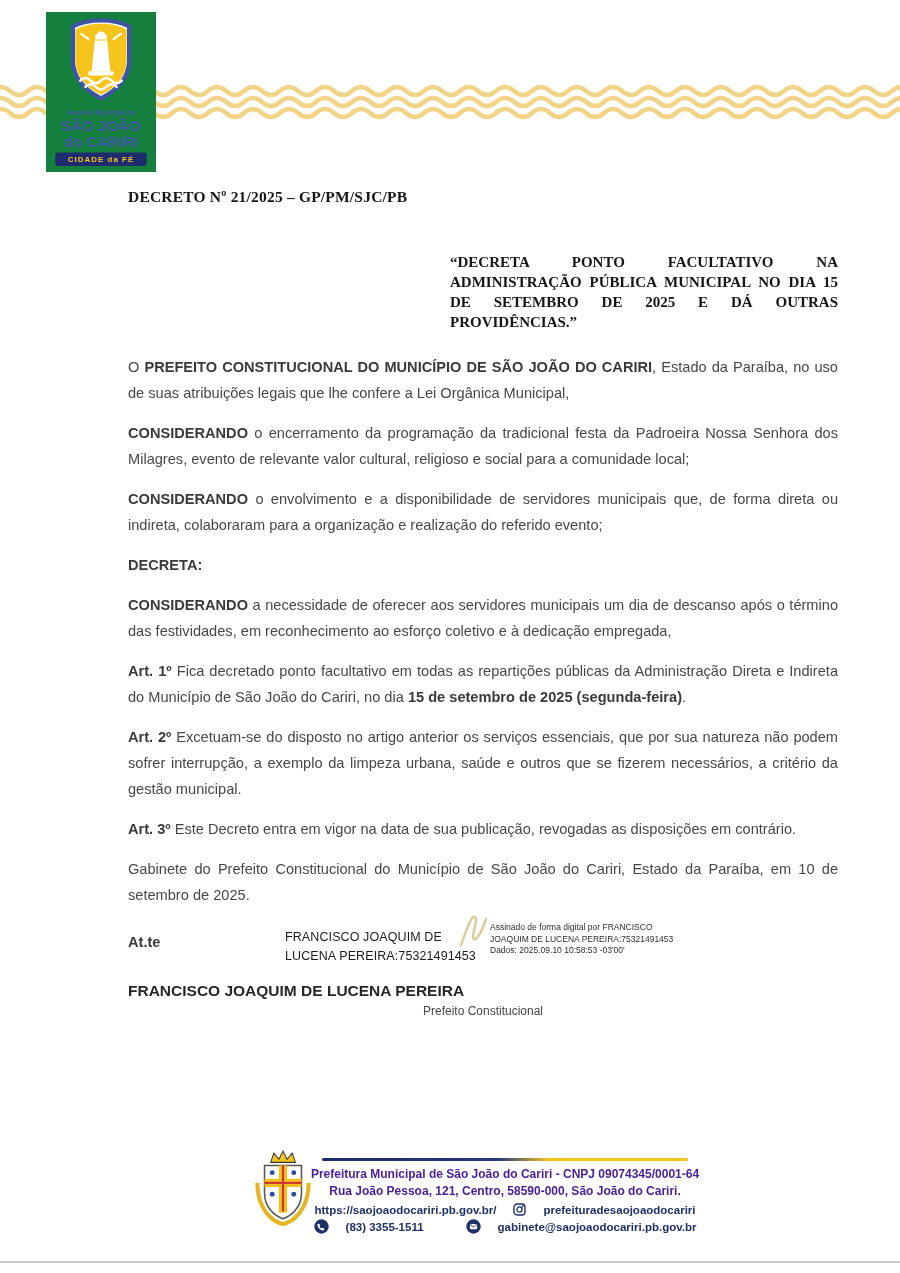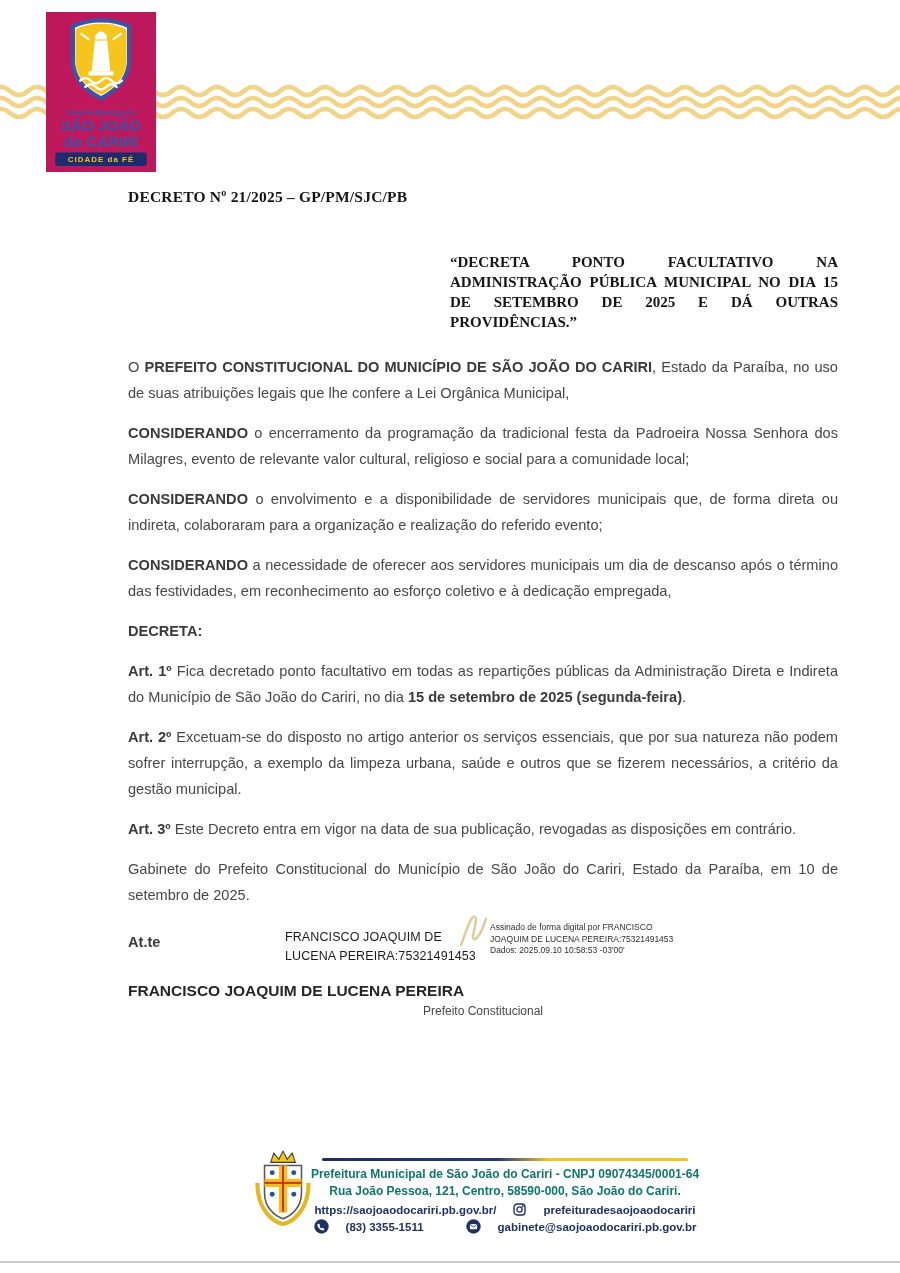--- a/index.html
+++ b/index.html
@@ -3,21 +3,21 @@
 <meta charset="utf-8">
 <style>
   html,body { margin:0; padding:0; background:#ffffff; }
   .page {
     position:relative; width:900px; height:1273px; background:#fff;
     font-family:"Liberation Sans", sans-serif; overflow:hidden;
   }
 
   
   .waves { position:absolute; left:0; top:84px; }
-  .logo  { position:absolute; left:46px; top:12px; background:#be185d; padding:0 3px; }
+  .logo  { position:absolute; left:46px; top:12px; background:#15803d; padding:0 3px; }
 
   
   .doc { position:absolute; left:128px; top:188px; width:710px; }
   .doc-title {
     font-family:"Liberation Serif", serif; font-weight:bold;
     font-size:15.5px; color:#151515; letter-spacing:.2px;
   }
   .epigraph {
     margin:46px 0 0 322px; width:388px;
     font-family:"Liberation Serif", serif; font-weight:bold;
@@ -40,21 +40,21 @@
   .signer-role { text-align:center; font-size:12px; color:#474747; margin-top:4px; }
 
   
   .footer { position:absolute; left:0; top:1146px; width:900px; height:110px; }
   .crest  { position:absolute; left:252px; top:2px; }
   .f-rule {
     position:absolute; left:322px; top:12px; width:366px; height:3px; border-radius:2px;
     background:linear-gradient(90deg,#1E2C6E 0%,#24387C 48%,#F5C51D 62%,#F5C51D 100%);
   }
   .f-text { position:absolute; left:310px; top:20px; width:390px; }
-  .f-line { font-weight:bold; font-size:12px; line-height:17px; color:#0f766e; text-align:center; }
+  .f-line { font-weight:bold; font-size:12px; line-height:17px; color:#4c1d95; text-align:center; }
   .f-row  { display:flex; justify-content:center; align-items:center; gap:17px;
             margin-top:3px; font-weight:bold; font-size:11.5px; color:#1E3166; }
   .f-row .sp { width:8px; }
   .bottom-rule { position:absolute; left:0; top:1261px; width:900px; height:2px; background:#c9c9c9; }
 
   
   .t-gov    { font-family:"Liberation Sans",sans-serif; font-size:6.3px; fill:#3D53A4; font-weight:bold; }
   .t-city   { font-family:"Liberation Sans",sans-serif; font-size:14.5px; fill:#3D53A4; font-weight:bold; }
   .t-banner { font-family:"Liberation Sans",sans-serif; font-size:7.6px; fill:#F5C51D; font-weight:bold; letter-spacing:1px; }
 </style>
@@ -90,22 +90,22 @@
     </svg>
   </div>
 
   <div class="doc">
     <div class="doc-title">DECRETO Nº 21/2025 – GP/PM/SJC/PB</div>
     <div class="epigraph">“DECRETA PONTO FACULTATIVO NA ADMINISTRAÇÃO PÚBLICA MUNICIPAL NO DIA 15 DE SETEMBRO DE 2025 E DÁ OUTRAS PROVIDÊNCIAS.”</div>
     <div class="body-text">
         <p><span>O </span><b>PREFEITO CONSTITUCIONAL DO MUNICÍPIO DE SÃO JOÃO DO CARIRI</b><span>, Estado da Paraíba, no uso de suas atribuições legais que lhe confere a Lei Orgânica Municipal,</span></p>
         <p><b>CONSIDERANDO</b><span> o encerramento da programação da tradicional festa da Padroeira Nossa Senhora dos Milagres, evento de relevante valor cultural, religioso e social para a comunidade local;</span></p>
         <p><b>CONSIDERANDO</b><span> o envolvimento e a disponibilidade de servidores municipais que, de forma direta ou indireta, colaboraram para a organização e realização do referido evento;</span></p>
+        <p><b>DECRETA:</b></p>
         <p><b>CONSIDERANDO</b><span> a necessidade de oferecer aos servidores municipais um dia de descanso após o término das festividades, em reconhecimento ao esforço coletivo e à dedicação empregada,</span></p>
-        <p><b>DECRETA:</b></p>
         <p><b>Art. 1º</b><span> Fica decretado ponto facultativo em todas as repartições públicas da Administração Direta e Indireta do Município de São João do Cariri, no dia </span><b>15 de setembro de 2025 (segunda-feira)</b><span>.</span></p>
         <p><b>Art. 2º</b><span> Excetuam-se do disposto no artigo anterior os serviços essenciais, que por sua natureza não podem sofrer interrupção, a exemplo da limpeza urbana, saúde e outros que se fizerem necessários, a critério da gestão municipal.</span></p>
         <p><b>Art. 3º</b><span> Este Decreto entra em vigor na data de sua publicação, revogadas as disposições em contrário.</span></p>
         <p><span>Gabinete do Prefeito Constitucional do Município de São João do Cariri, Estado da Paraíba, em 10 de setembro de 2025.</span></p>
       </div>
 
     <div class="sig-row">
       <div class="atte">At.te</div>
       <div class="cert">
         <div>FRANCISCO JOAQUIM DE</div>

